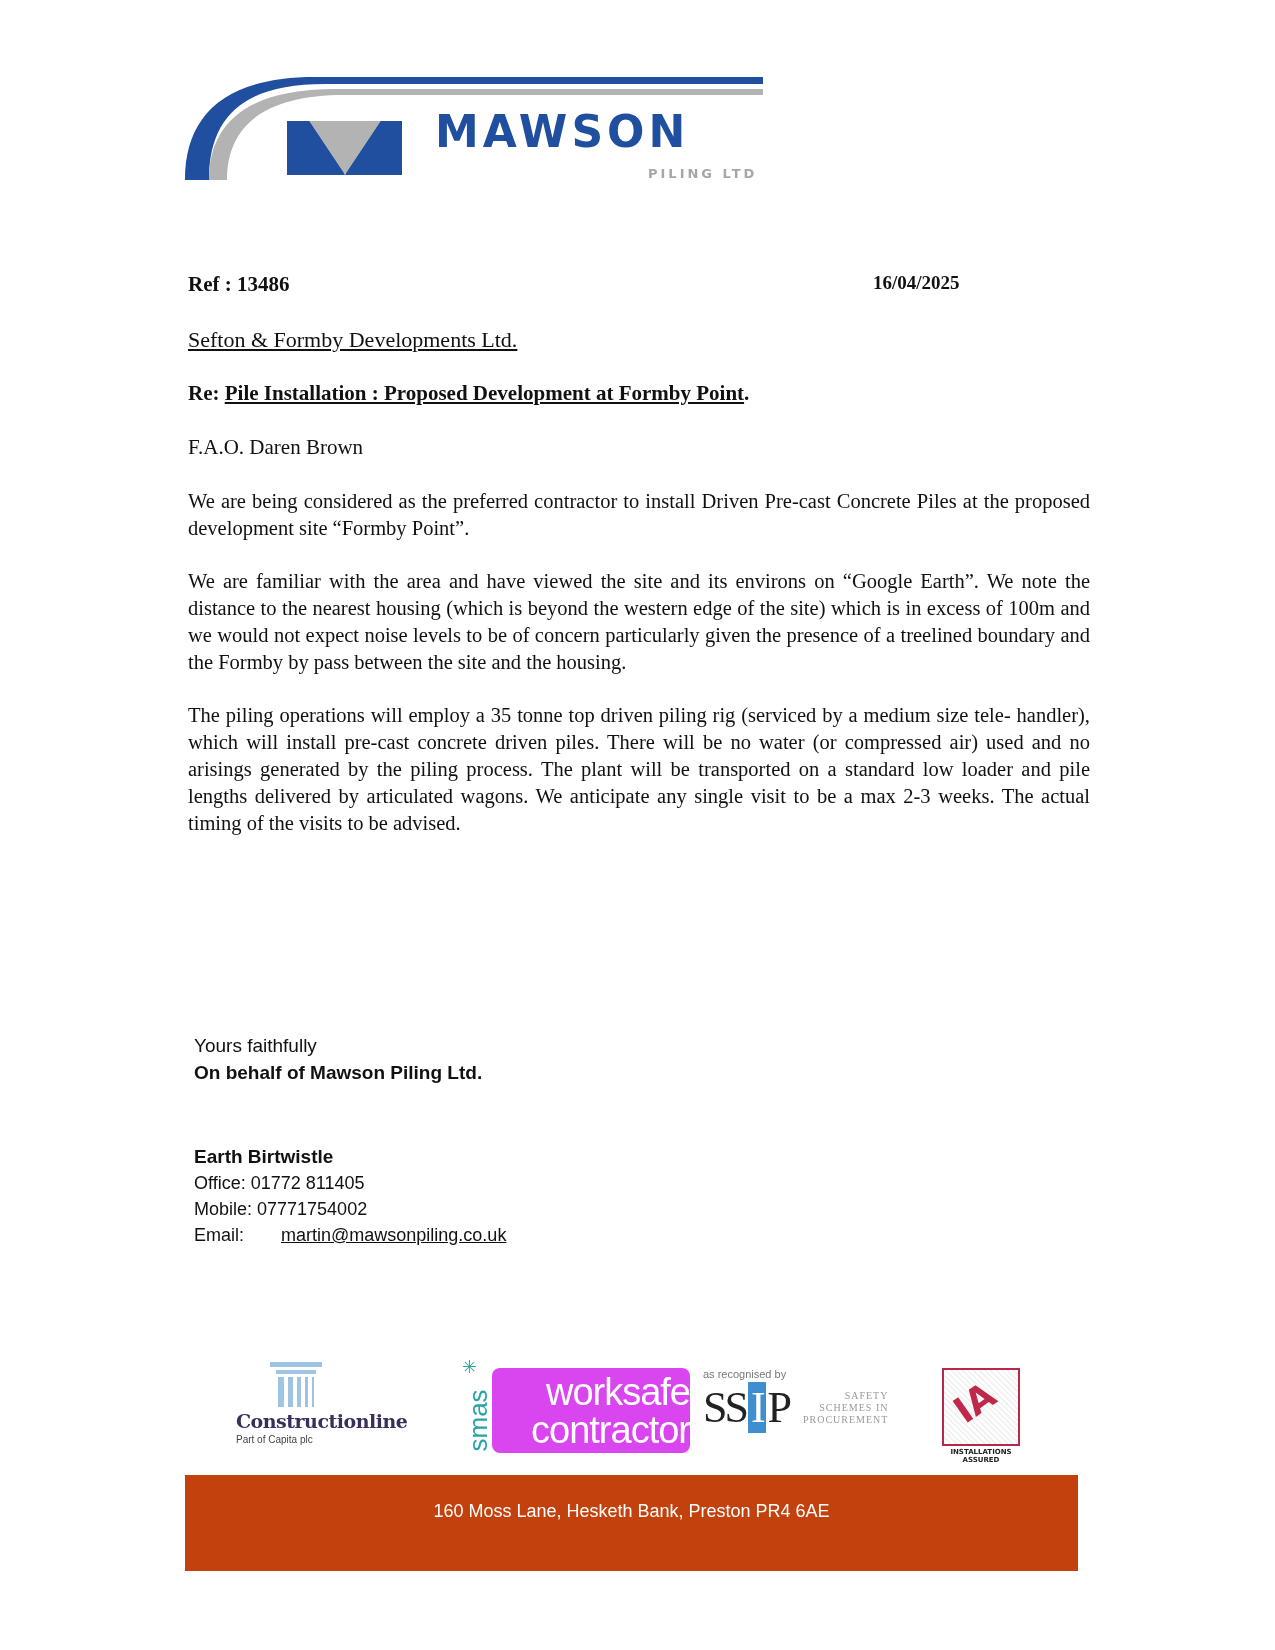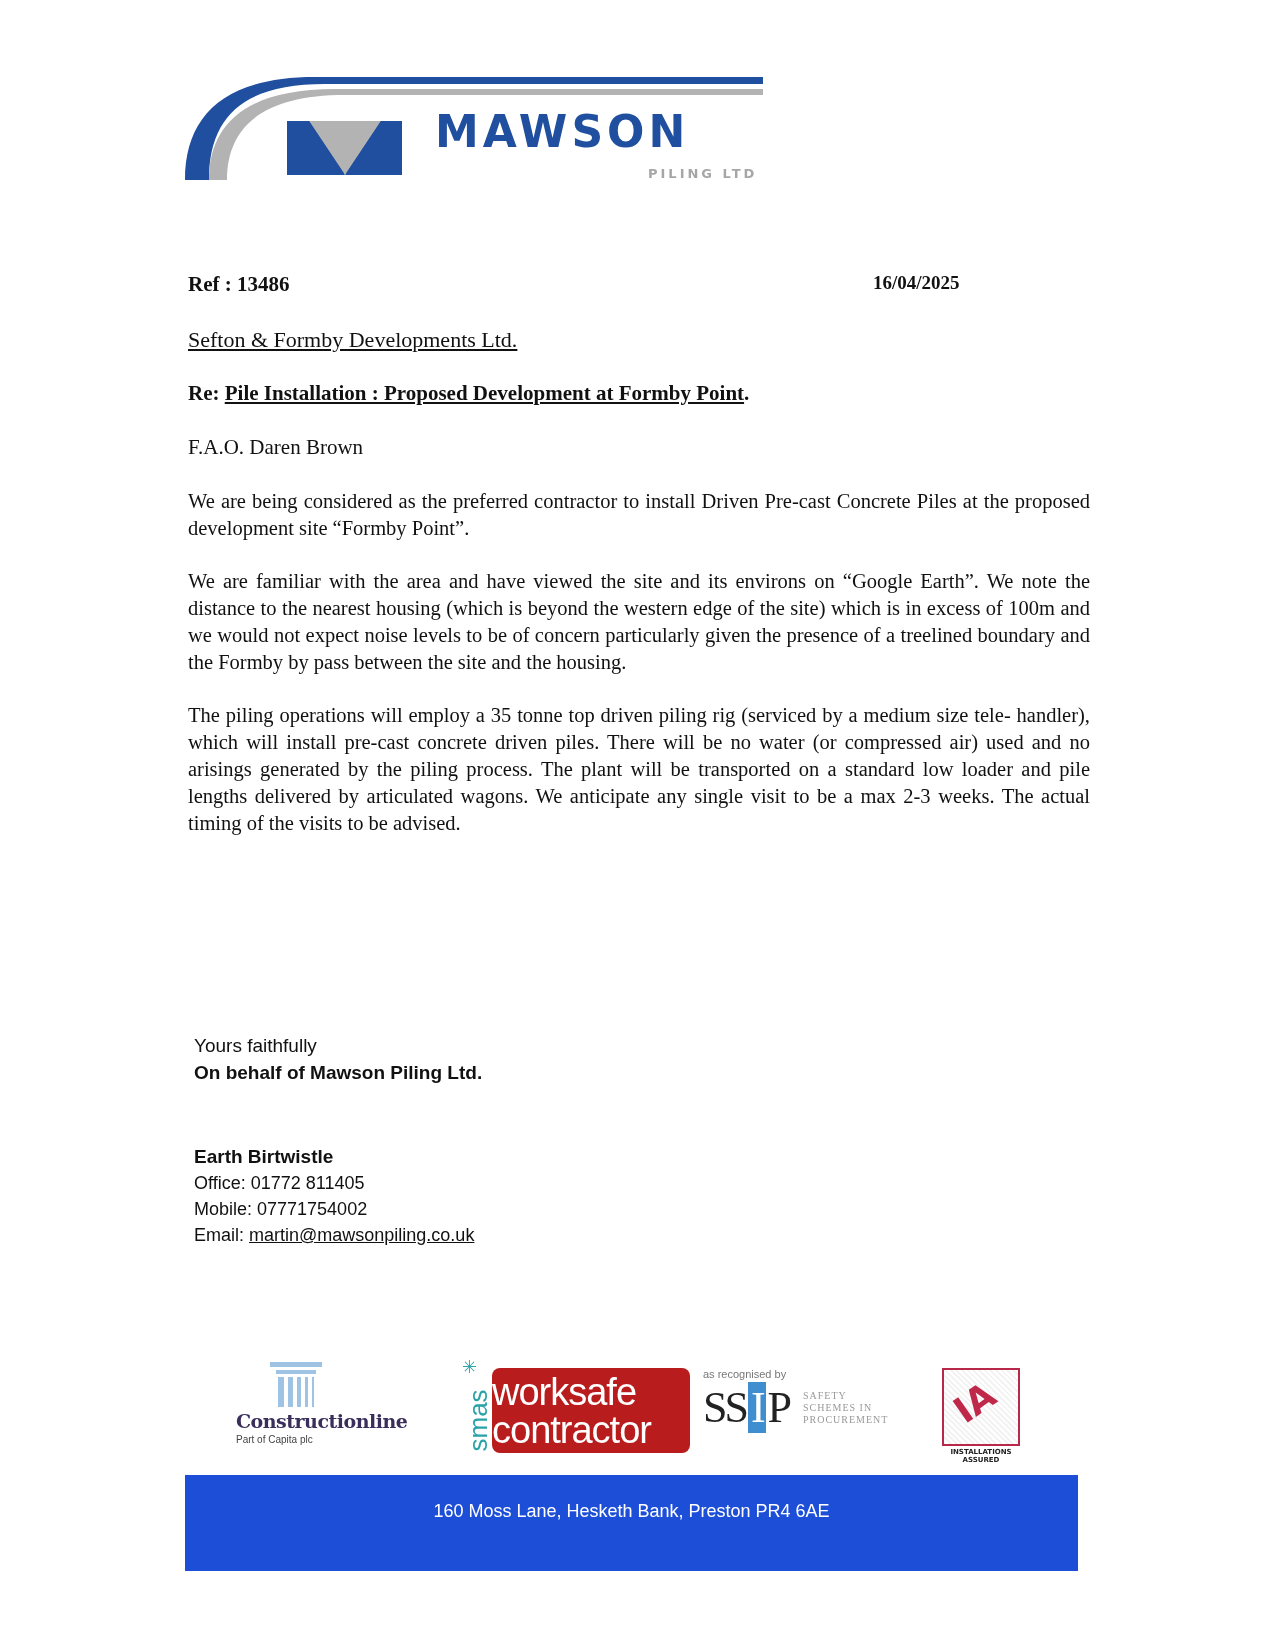--- a/index.html
+++ b/index.html
@@ -25,47 +25,47 @@
 
   .body-wrap { left: 188px; top: 488px; width: 902px; font-size: 20.5px; line-height: 27px; }
   .body-wrap p { margin: 0 0 26px 0; text-align: justify; }
 
   
   .sans { font-family: "Liberation Sans", sans-serif; }
   .signoff { left: 194px; top: 1032px; font-size: 19px; line-height: 27px; }
   .signoff .bold { font-weight: bold; }
   .sig { left: 194px; top: 1144px; font-size: 18px; line-height: 26px; }
   .sig .name { font-weight: bold; font-size: 19px; }
-  .sig a { color: #111; text-decoration: underline; }
+  .sig a { color: #111; text-decoration: underline; margin-left: 32px; }
   .co-logo { left: 236px; top: 1362px; width: 170px; }
   .co-name { font-family: "DejaVu Serif", serif; font-weight: bold; font-size: 19px; color: #3a2f5b; letter-spacing: -0.5px; }
   .co-sub { font-family: "Liberation Sans", sans-serif; font-size: 10px; color: #444; margin-top: 2px; }
 
   .smas { left: 460px; top: 1360px; width: 230px; height: 95px; }
   .smas-vert { position: absolute; left: 4px; top: 10px; width: 28px; height: 80px; }
   .smas-vert span { position: absolute; left: -26px; top: 26px; transform: rotate(-90deg);
                     font-family: "Liberation Sans", sans-serif; font-size: 26px; color: #2aa3a8; width: 80px; }
   .smas-star { position: absolute; left: 2px; top: -4px; color: #2aa3a8; font-size: 18px; }
-  .smas-box { position: absolute; left: 32px; top: 8px; width: 198px; height: 85px; background: #b91c1c;
+  .smas-box { position: absolute; left: 32px; top: 8px; width: 198px; height: 85px; background: #d946ef;
               border-radius: 8px; color: #fff; font-family: "Liberation Sans", sans-serif;
-              font-size: 38px; line-height: 38px; text-align: left; padding-top: 5px; box-sizing: border-box; letter-spacing: -1px; }
+              font-size: 38px; line-height: 38px; text-align: right; padding-top: 5px; box-sizing: border-box; letter-spacing: -1px; }
 
   .ssip { left: 703px; top: 1368px; width: 210px; height: 90px; }
   .ssip-rec { font-family: "Liberation Sans", sans-serif; font-size: 11px; color: #777; }
   .ssip-mark { position: absolute; left: 0; top: 14px; font-family: "Liberation Serif", serif; font-size: 44px; color: #222; letter-spacing: -3px; }
   .ssip-mark .i { display: inline-block; background: #3f8fd0; color: #fff; padding: 0 3px; margin: 0 2px; }
-  .ssip-text { position: absolute; left: 100px; top: 22px; font-family: "Liberation Serif", serif; font-size: 10px; color: #999; line-height: 12px; letter-spacing: 1px; }
+  .ssip-text { position: absolute; left: 100px; top: 22px; font-family: "Liberation Serif", serif; font-size: 10px; color: #999; line-height: 12px; letter-spacing: 1px; text-align: right; }
 
   .ia { left: 942px; top: 1368px; width: 78px; height: 78px; border: 2px solid #b7284a; box-sizing: border-box;
         background: repeating-linear-gradient(45deg, #f3f3f3, #f3f3f3 2px, #ffffff 2px, #ffffff 4px); }
   .ia-text { position: absolute; left: 10px; top: 12px; font-family: "DejaVu Sans", sans-serif; font-weight: bold; font-size: 36px; color: #c0284a; transform: rotate(-35deg); }
   .ia-cap { left: 936px; top: 1448px; width: 90px; text-align: center; font-family: "DejaVu Sans", sans-serif; font-weight: bold; font-size: 7px; line-height: 8px; color: #222; }
 
   
-  .footer { left: 185px; top: 1475px; width: 893px; height: 96px; background: #1d4ed8; color: #fff;
+  .footer { left: 185px; top: 1475px; width: 893px; height: 96px; background: #c2410c; color: #fff;
             font-family: "Liberation Sans", sans-serif; text-align: center; }
   .footer .addr { margin-top: 26px; font-size: 18px; }
   .footer .contacts { margin-top: 6px; font-size: 18px; }
   .footer b { font-weight: bold; }
 </style>
 </head>
 <body>
 
 <div class="abs logo-wrap">
   <svg width="620" height="130" viewBox="0 0 620 130">

